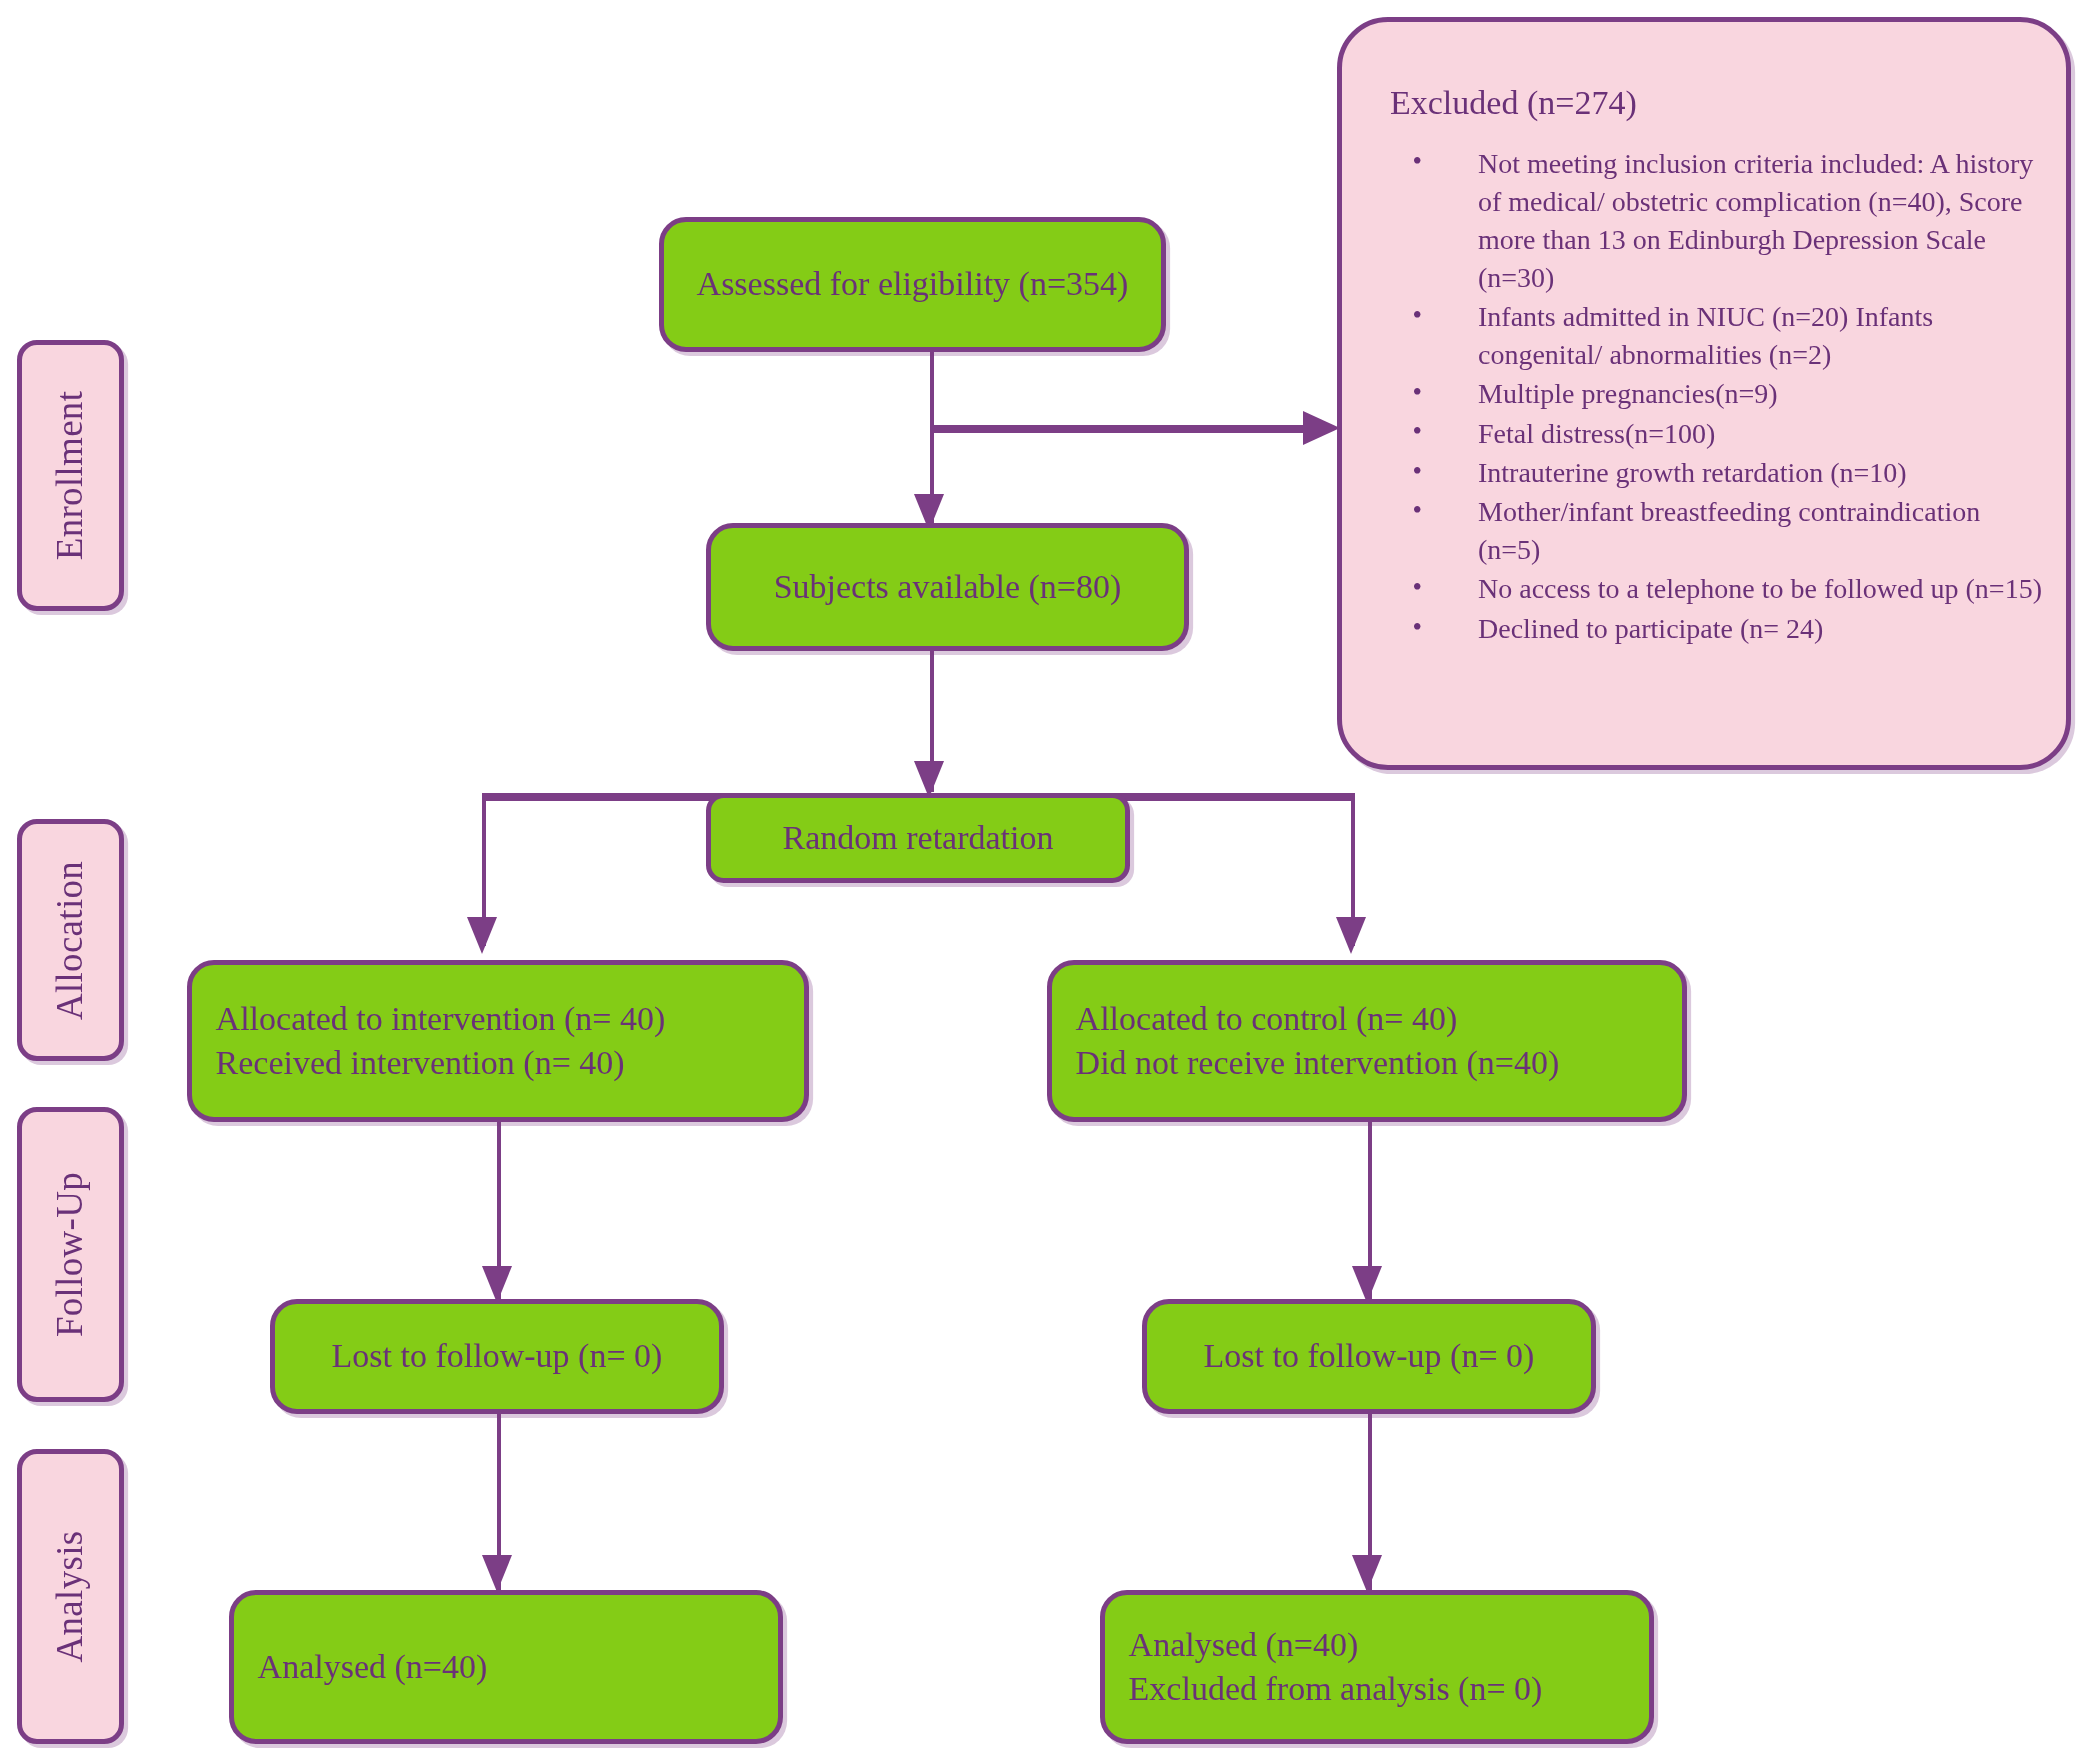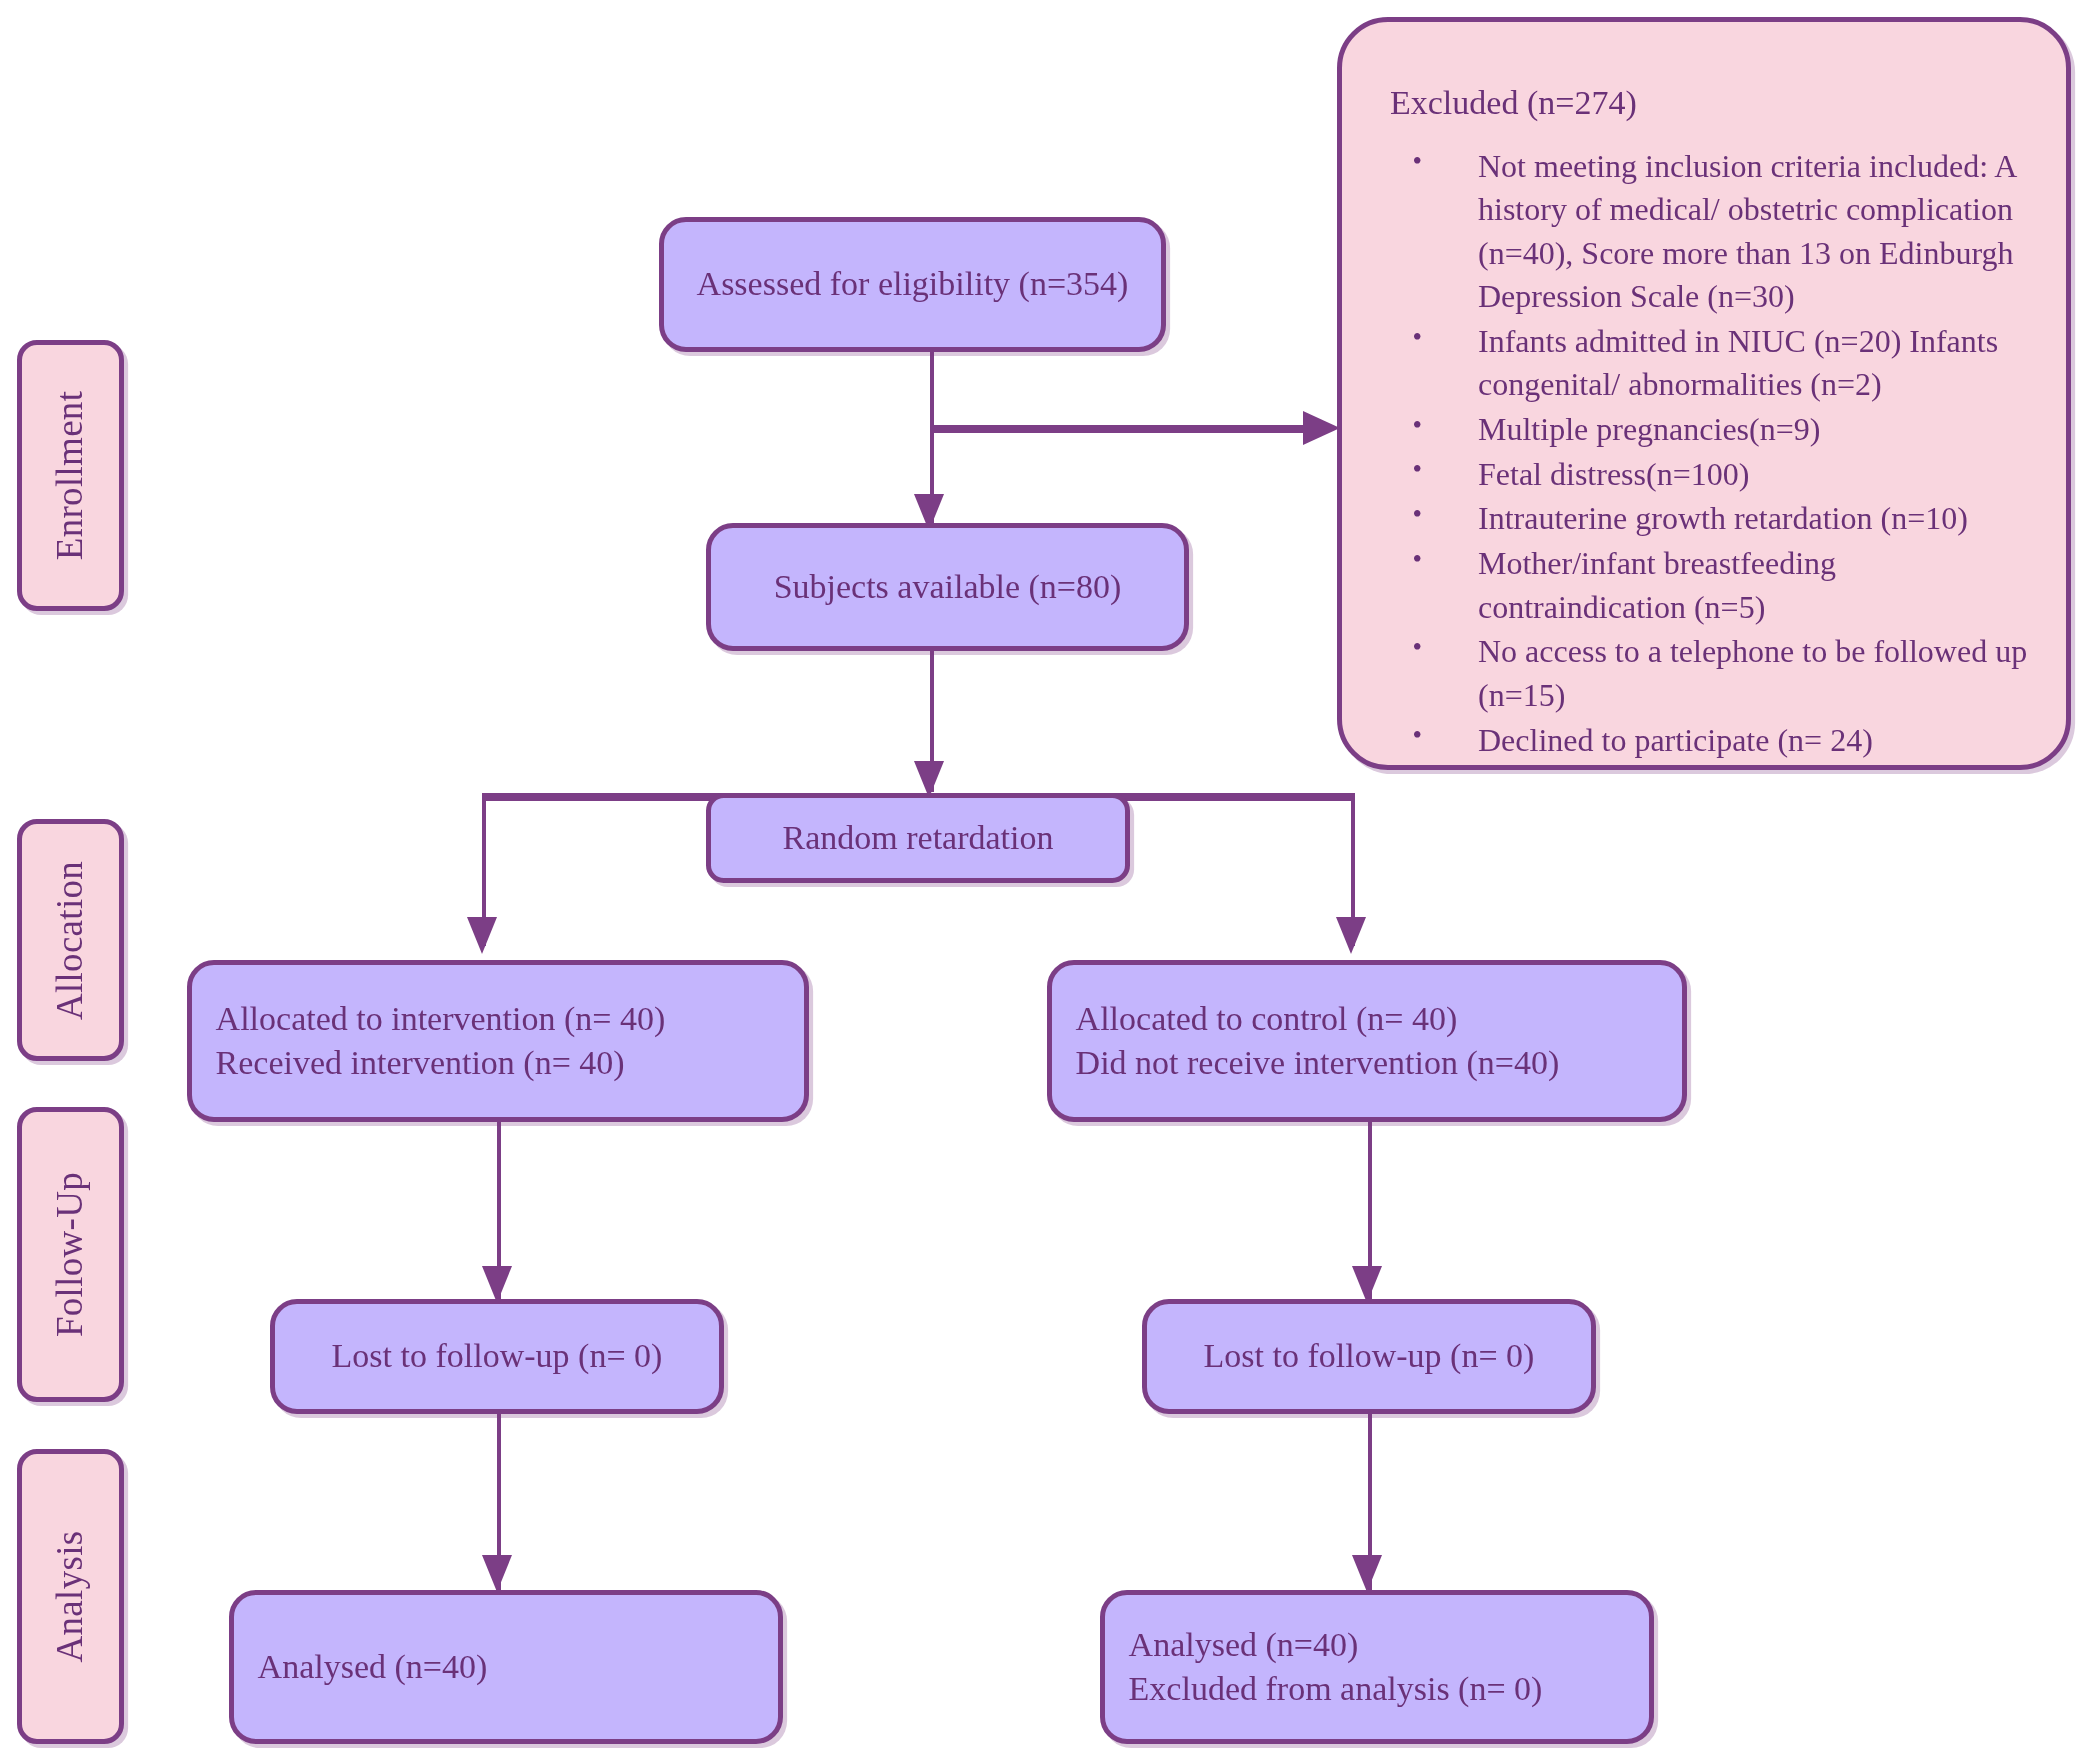--- a/index.html
+++ b/index.html
@@ -15,21 +15,21 @@
     width: 2087px;
     height: 1764px;
     background: #ffffff;
     overflow: hidden;
   }
 
   
   .node {
     position: absolute;
     box-sizing: border-box;
-    background: #c4b5fd;
+    background: #84cc16;
     border: 5.3px solid #7C3E86;
     border-radius: 27px;
     color: #6A3178;
     display: flex;
     flex-direction: column;
     justify-content: center;
     box-shadow: 4.1px 4.1px 0 rgba(124,62,134,0.28);
   }
   .node .line {
     font-size: 34px;
@@ -77,21 +77,21 @@
     line-height: 1.0;
     margin-bottom: 25px;
   }
   #excluded-list {
     margin: 0;
     padding: 0;
     list-style: none;
   }
   #excluded-list li {
     position: relative;
-    font-size: 32px;
+    font-size: 28px;
     line-height: 1.36;
     padding-left: 88px;
     margin: 0 0 1.2px 0;
   }
   #excluded-list li::before {
     content: "\2022";
     position: absolute;
     left: 22.4px;
     top: -1.2px;
     font-size: 27px;

